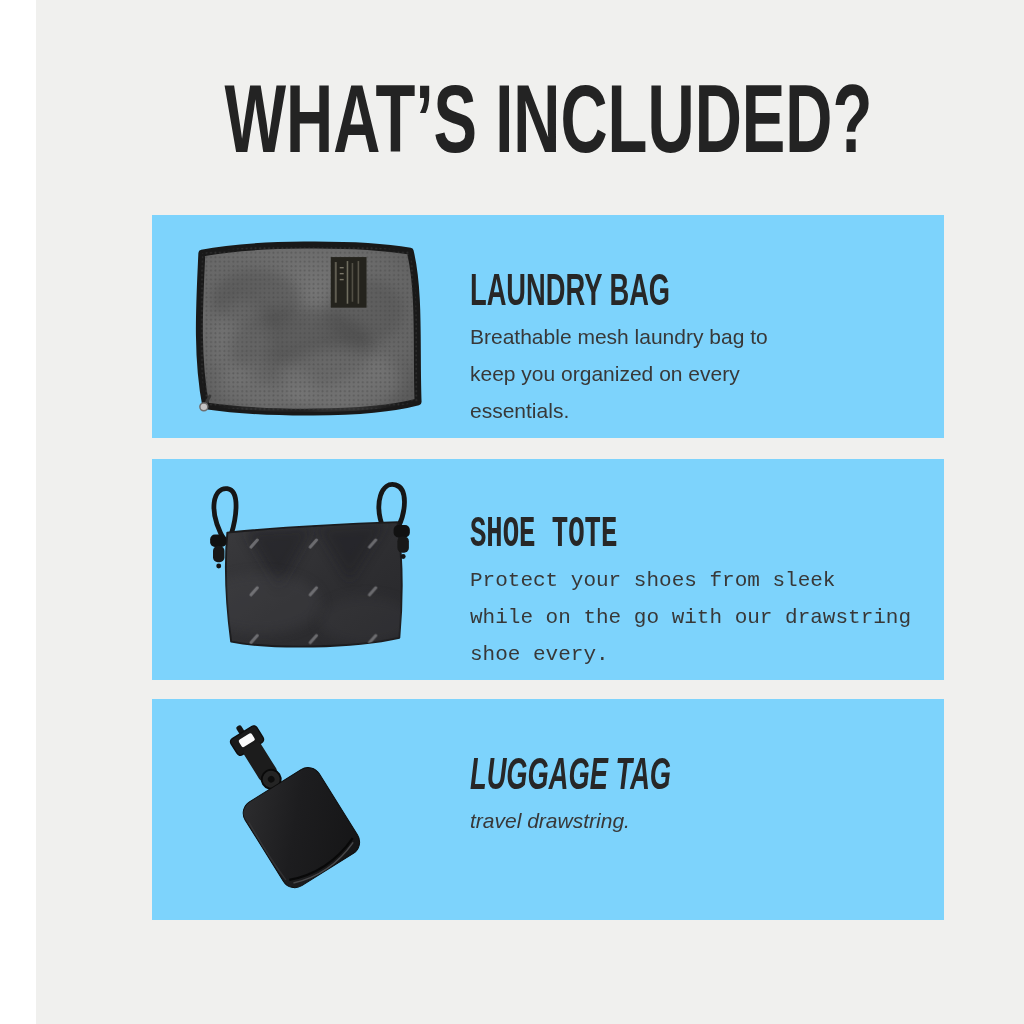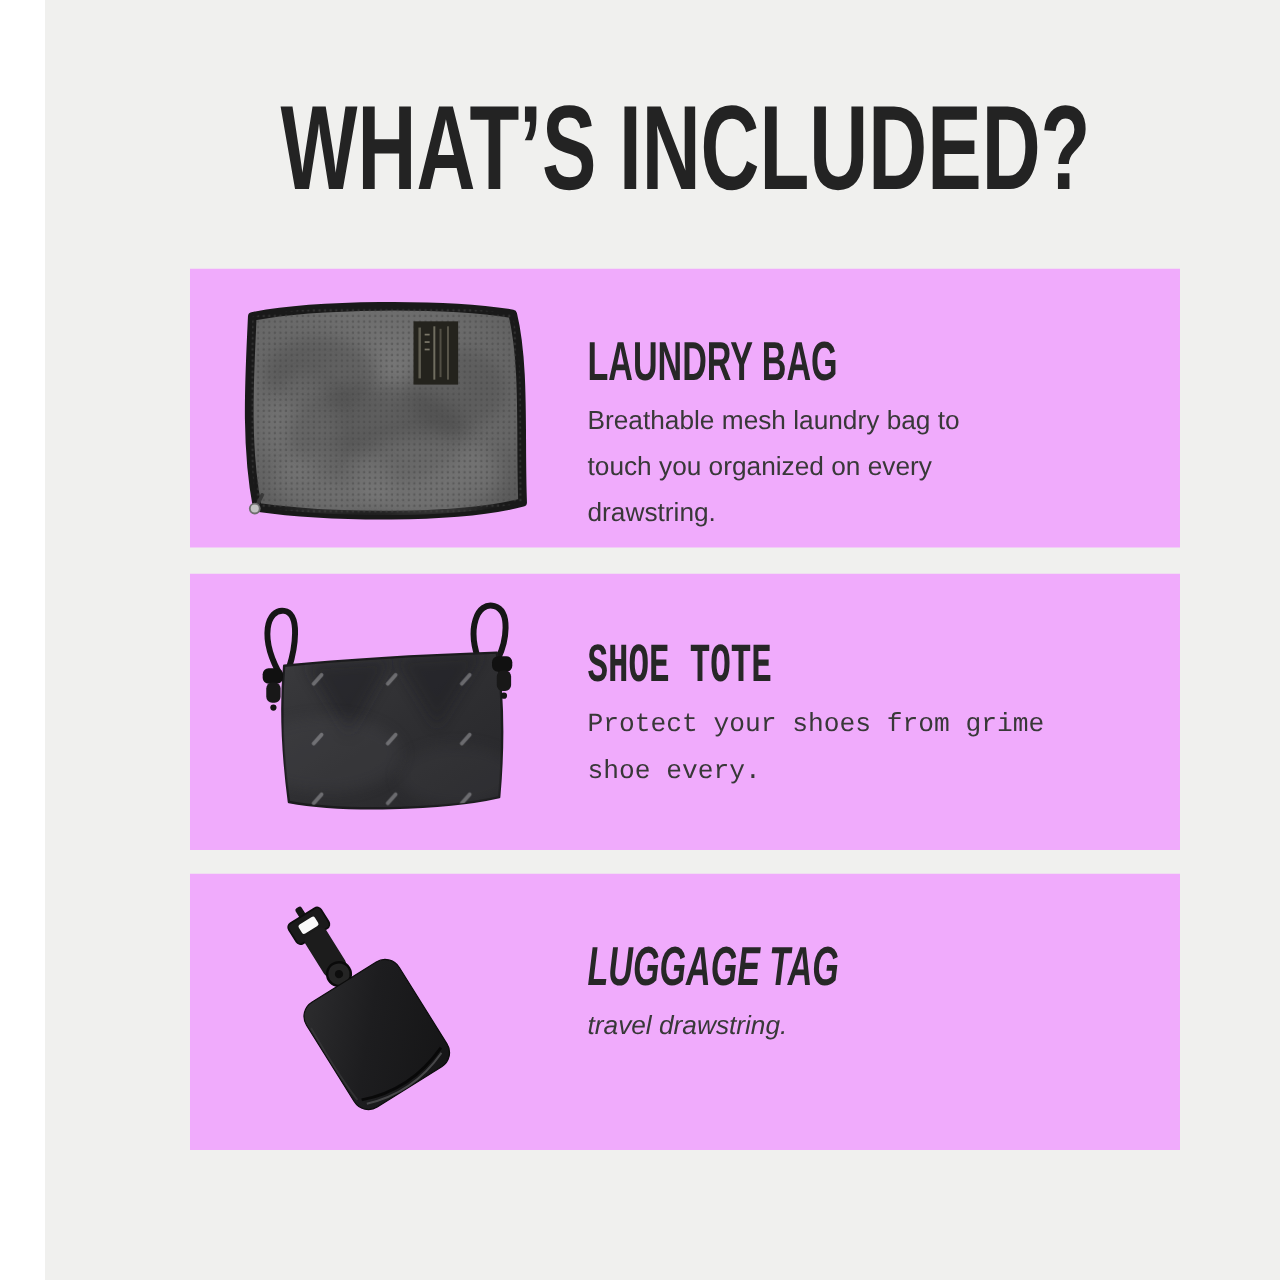--- a/index.html
+++ b/index.html
@@ -19,21 +19,21 @@
     display:inline-block;
     font-size:96px;line-height:96px;font-weight:bold;
     color:#232323;
     transform:scaleX(0.68);
     transform-origin:center;
     letter-spacing:0px;
     white-space:nowrap;
   }
   .card{
     position:absolute;left:116px;width:792px;
-    background:#f0abfc;
+    background:#7dd3fc;
   }
   #card-1{top:215px;height:223px;}
   #card-2{top:459px;height:221px;font-family:Liberation Mono, monospace;}
   #card-3{top:699px;height:221px;font-style:italic;}
   .card-img{position:absolute;}
   #card-1 .card-img{left:30px;top:22px;}
   #card-2 .card-img{left:18px;top:18px;}
   #card-3 .card-img{left:52px;top:20px;}
   .card-text{position:absolute;left:318px;top:51px;}
   .item-title{margin:0;height:48px;}
@@ -105,22 +105,22 @@
           <circle cx="22" cy="171" r="4" fill="#c4c4c4" stroke="#6e6e6e" stroke-width="1.5"></circle>
         </g>
       </svg>
     </div>
     <div class="card-text">
       <h2 class="item-title">
         <span>LAUNDRY BAG</span>
       </h2>
       <div class="item-desc">
         <div class="desc-line">Breathable mesh laundry bag to</div>
-        <div class="desc-line">touch you organized on every</div>
-        <div class="desc-line">drawstring.</div>
+        <div class="desc-line">keep you organized on every</div>
+        <div class="desc-line">essentials.</div>
       </div>
     </div>
   </section>
 
   <section class="card" id="card-2">
     <div class="card-img">
       <svg width="258" height="182" viewBox="0 0 270 190" xmlns="http://www.w3.org/2000/svg">
         <defs>
           <linearGradient id="st-grad" x1="0" y1="0" x2="1" y2="1">
             <stop offset="0" stop-color="#3a3a3d"></stop>
@@ -157,21 +157,22 @@
           <rect x="238" y="62" width="12" height="17" rx="5" fill="#181818"></rect>
           <circle cx="244" cy="83" r="2.6" fill="#141414"></circle>
         </g>
       </svg>
     </div>
     <div class="card-text">
       <h2 class="item-title">
         <span>SHOE TOTE</span>
       </h2>
       <div class="item-desc">
-        <div class="desc-line">Protect your shoes from grime</div>
+        <div class="desc-line">Protect your shoes from sleek</div>
+        <div class="desc-line">while on the go with our drawstring</div>
         <div class="desc-line">shoe every.</div>
       </div>
     </div>
   </section>
 
   <section class="card" id="card-3">
     <div class="card-img">
       <svg width="190" height="181" viewBox="0 0 200 190" xmlns="http://www.w3.org/2000/svg">
         <defs>
           <linearGradient id="lt-grad" x1="0" y1="0" x2="1" y2="1">

